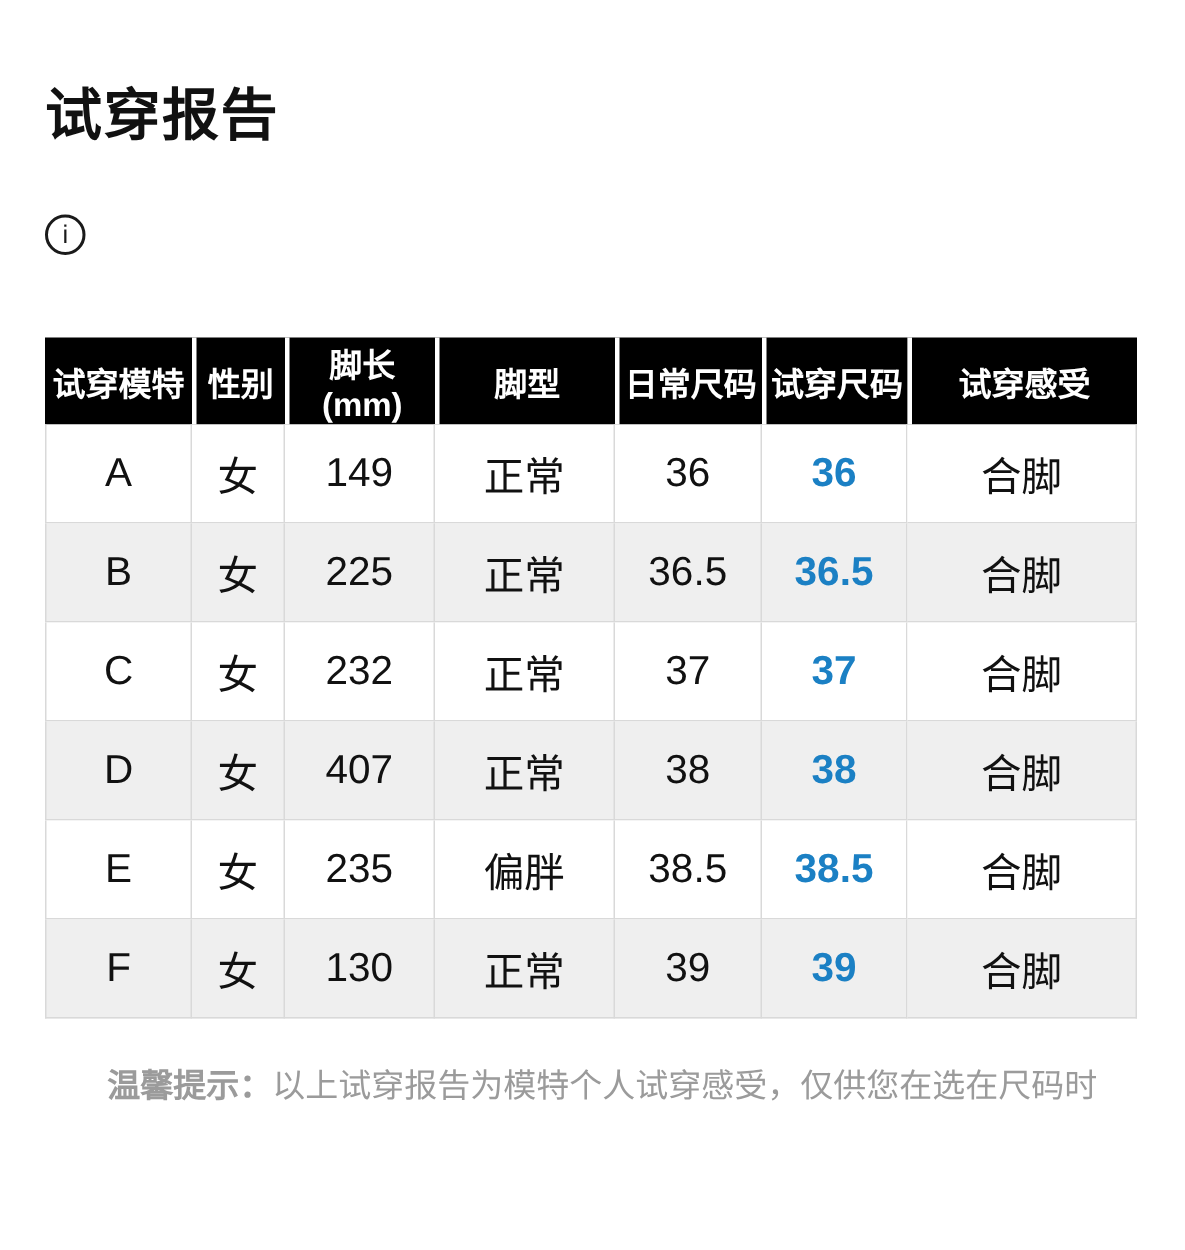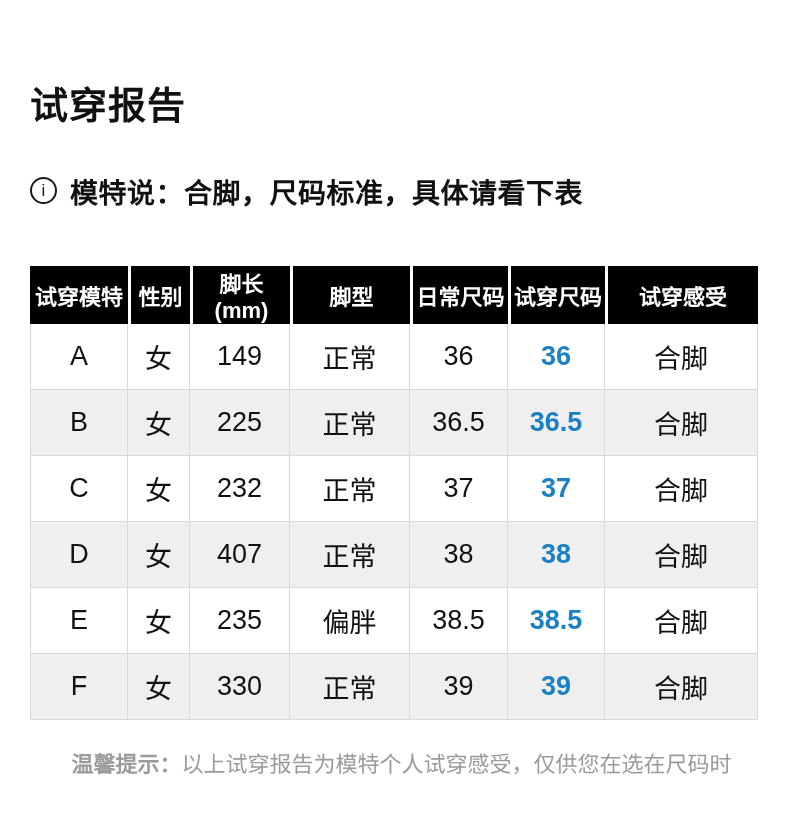--- a/index.html
+++ b/index.html
@@ -13,21 +13,21 @@
   }
   *{box-sizing:border-box;}
   html,body{margin:0;padding:0;}
   body{
     width:790px;
     min-height:833px;
     background:#ffffff;
     color:var(--text-black);
     font-family:"Liberation Sans","DejaVu Sans",sans-serif;
   }
-  .page{padding:56px 17px 40px 30px;margin-top:28px;}
+  .page{padding:56px 17px 40px 30px;}
   .title{
     margin:0;
     font-size:38px;
     line-height:1.2;
     font-weight:bold;
     letter-spacing:1px;
     color:var(--text-black);
   }
   .note{
     display:flex;
@@ -98,21 +98,20 @@
 <body>
 
 <div class="page">
 
   <h1 class="title">试穿报告</h1>
 
   <div class="note">
     <span class="info-icon">
       <span>i</span>
     </span>
-    <span class="note-text">模特说：合脚，尺码标准，具体请看下表</span>
   </div>
 
   <table class="fit-table">
     <colgroup>
       <col style="width:98px">
         <col style="width:62px">
         <col style="width:100px">
       <col style="width:120px">
         <col style="width:98px">
         <col style="width:97px">
@@ -171,21 +170,21 @@
         <td>女</td>
         <td>235</td>
         <td>偏胖</td>
         <td>38.5</td>
         <td class="tryon">38.5</td>
         <td>合脚</td>
       </tr>
       <tr>
         <td>F</td>
         <td>女</td>
-        <td>330</td>
+        <td>130</td>
         <td>正常</td>
         <td>39</td>
         <td class="tryon">39</td>
         <td>合脚</td>
       </tr>
     </tbody>
   </table>
 
   <p class="tip"><span class="tip-prefix">温馨提示：</span><span>以上试穿报告为模特个人试穿感受，仅供您在选在尺码时</span><br></p>
 

